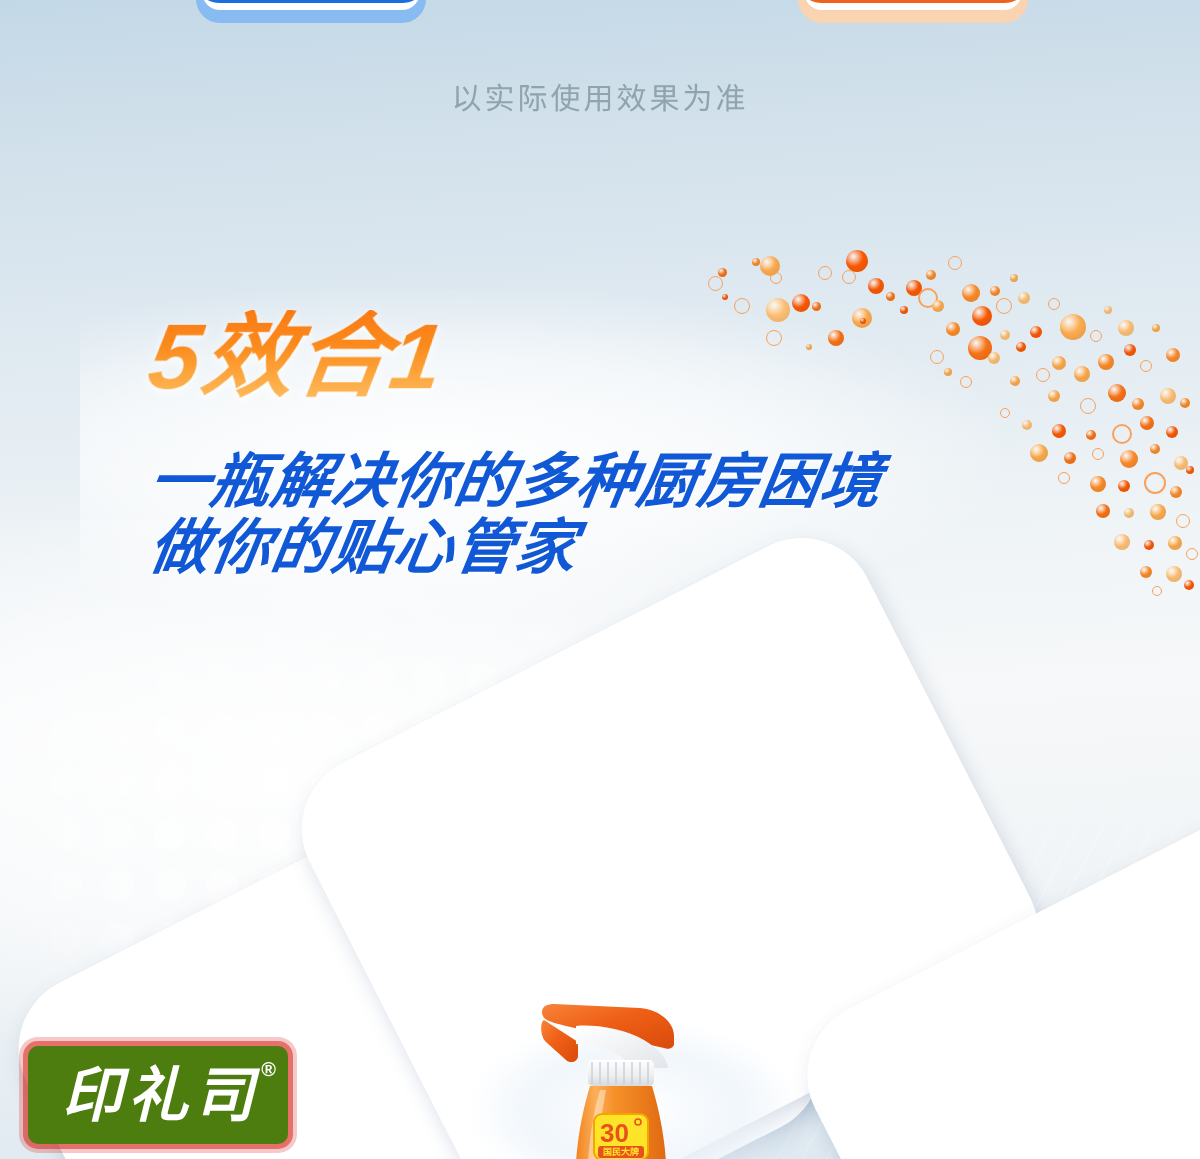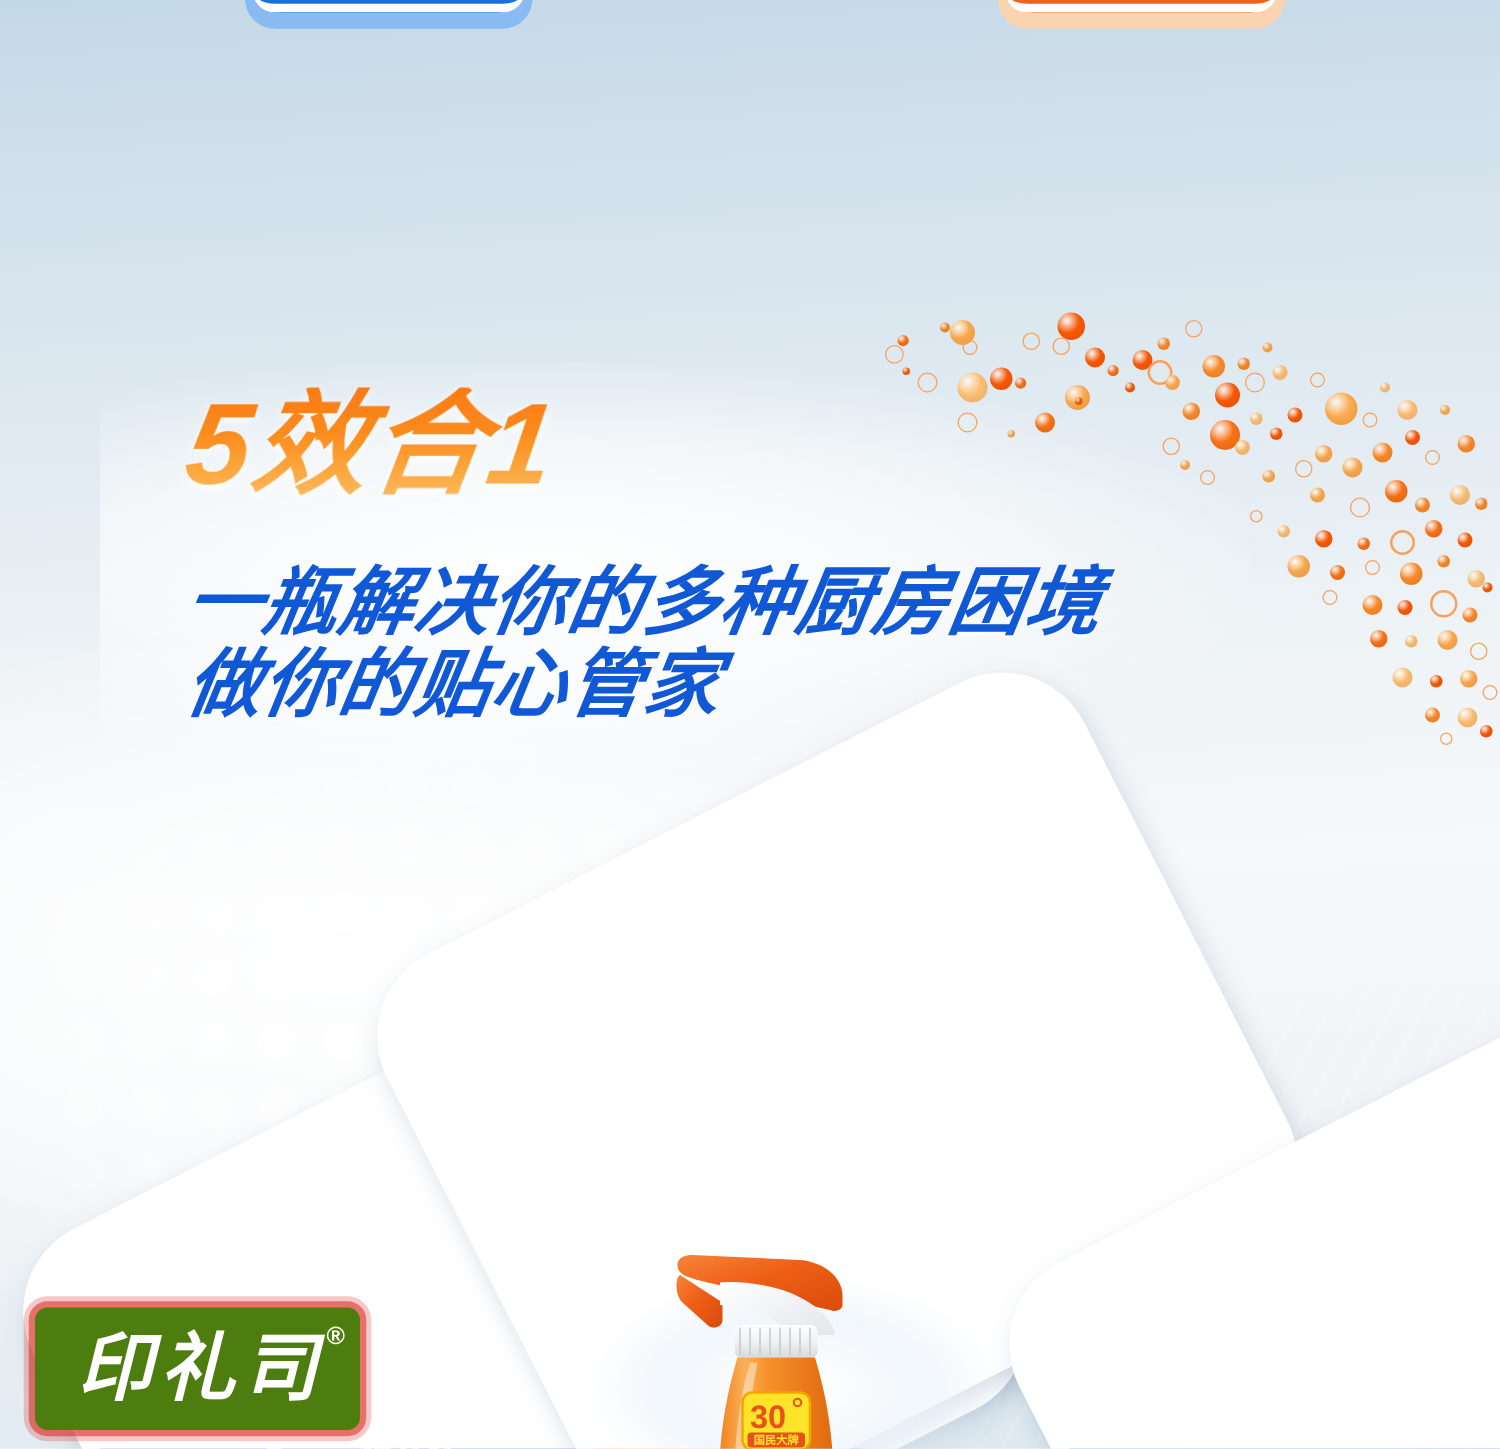--- a/index.html
+++ b/index.html
@@ -170,20 +170,21 @@
 
   <div class="topcard blue">
     <div class="halo"></div>
     <div class="inner"></div>
   </div>
   <div class="topcard orange">
     <div class="halo"></div>
     <div class="inner"></div>
   </div>
 
+  <div class="subcap">以实际使用效果为准</div>
 
   <div class="bubbles" id="bubble-layer">
       <span class="bb solid" style="left: 18px; top: 20px; width: 9px; height: 9px; background: radial-gradient(circle at 34% 30%, rgba(255, 255, 255, 0.72) 0%, rgb(249, 115, 22) 46%, rgb(249, 115, 22) 100%);"></span>
       <span class="bb solid" style="left: 52px; top: 10px; width: 8px; height: 8px; background: radial-gradient(circle at 34% 30%, rgba(255, 255, 255, 0.72) 0%, rgb(251, 139, 42) 46%, rgb(251, 139, 42) 100%);"></span>
       <span class="bb ring" style="left: 8px; top: 28px; width: 13px; height: 13px; border: 1.82px solid rgb(249, 161, 90);"></span>
       <span class="bb solid" style="left: 22px; top: 46px; width: 6px; height: 6px; background: radial-gradient(circle at 34% 30%, rgba(255, 255, 255, 0.72) 0%, rgb(250, 90, 5) 46%, rgb(250, 90, 5) 100%);"></span>
       <span class="bb solid" style="left: 60px; top: 8px; width: 20px; height: 20px; background: radial-gradient(circle at 34% 30%, rgba(255, 255, 255, 0.72) 0%, rgb(252, 171, 78) 46%, rgb(252, 171, 78) 100%);"></span>
       <span class="bb ring" style="left: 70px; top: 24px; width: 10px; height: 10px; border: 1.5px solid rgb(249, 161, 90);"></span>
       <span class="bb ring" style="left: 118px; top: 18px; width: 12px; height: 12px; border: 1.68px solid rgb(249, 161, 90);"></span>
       <span class="bb ring" style="left: 34px; top: 50px; width: 14px; height: 14px; border: 1.96px solid rgb(249, 161, 90);"></span>

